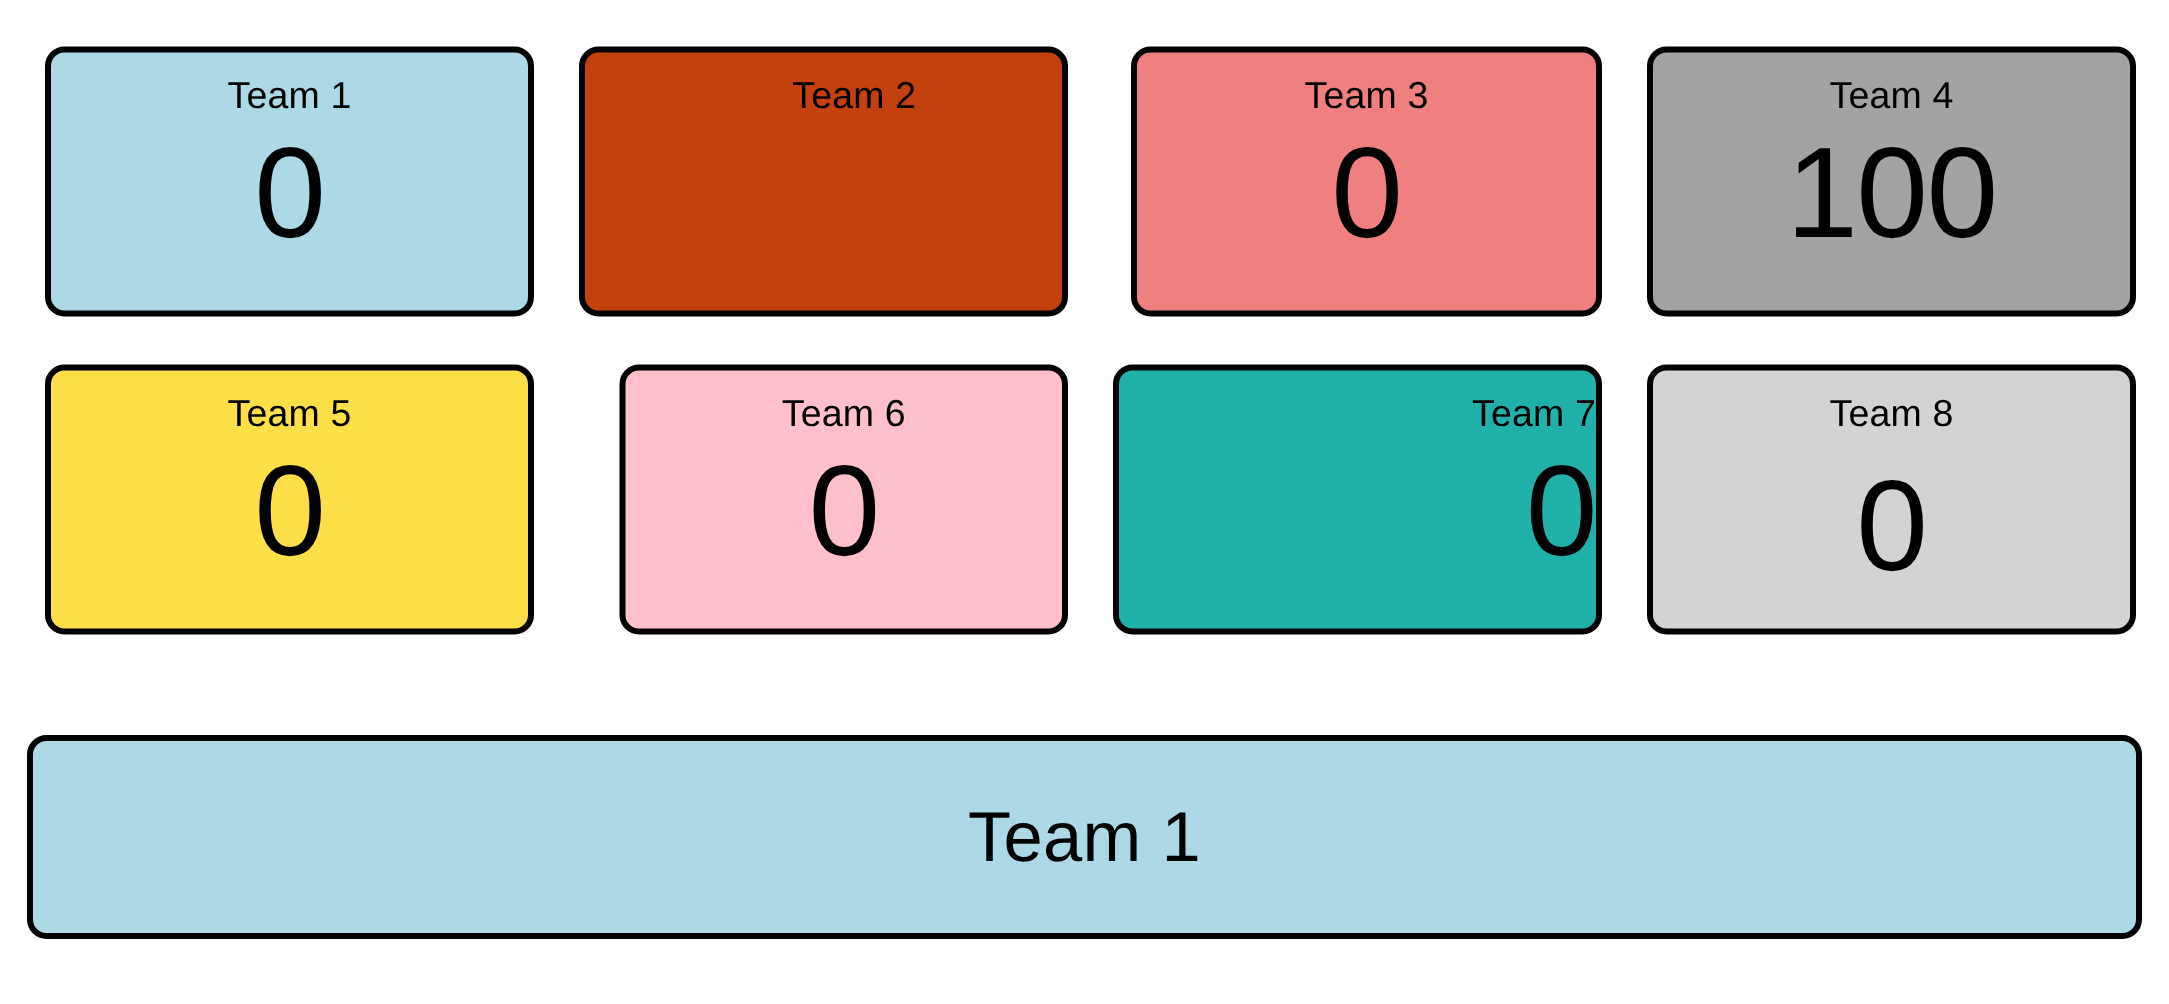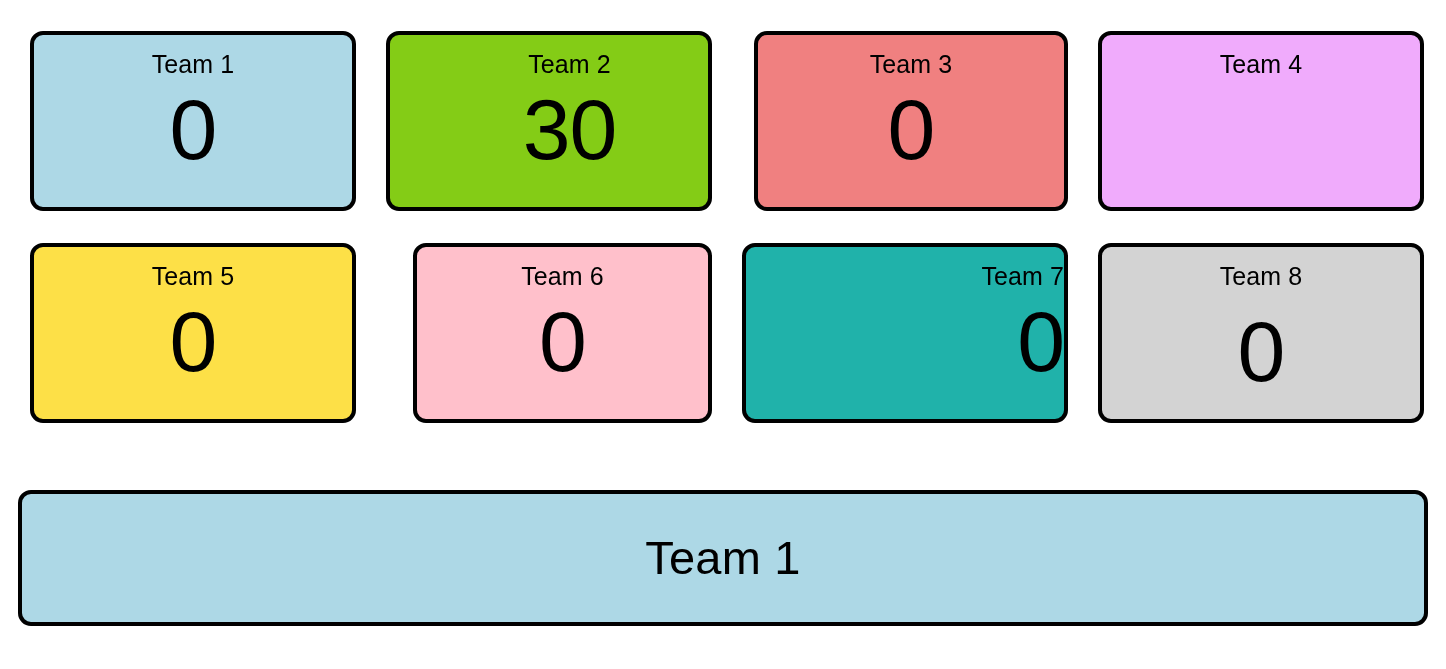--- a/index.html
+++ b/index.html
@@ -98,32 +98,32 @@
 
 <div id="scoreboard-app">
 
   <div class="team-grid">
 
     <div class="team-card" style="background-color: rgb(173, 216, 230);">
       <div class="team-card-title">Team 1</div>
       <div class="team-card-score">0</div>
     </div>
 
-    <div class="team-card" style="background-color: #84cc16; padding-left: 41px;">
+    <div class="team-card" style="background-color: #c2410c; padding-left: 41px;">
       <div class="team-card-title">Team 2</div>
-      <div class="team-card-score">30</div>
     </div>
 
     <div class="team-card" style="background-color: rgb(240, 128, 128); margin-left: 12px;">
       <div class="team-card-title">Team 3</div>
       <div class="team-card-score">0</div>
     </div>
 
-    <div class="team-card" style="background-color: #f0abfc;">
+    <div class="team-card" style="background-color: #a3a3a3;">
       <div class="team-card-title">Team 4</div>
+      <div class="team-card-score">100</div>
     </div>
 
     <div class="team-card" style="background-color: #fde047;">
       <div class="team-card-title">Team 5</div>
       <div class="team-card-score">0</div>
     </div>
 
     <div class="team-card" style="background-color: rgb(255, 192, 203); margin-left: 27px;">
       <div class="team-card-title">Team 6</div>
       <div class="team-card-score">0</div>

